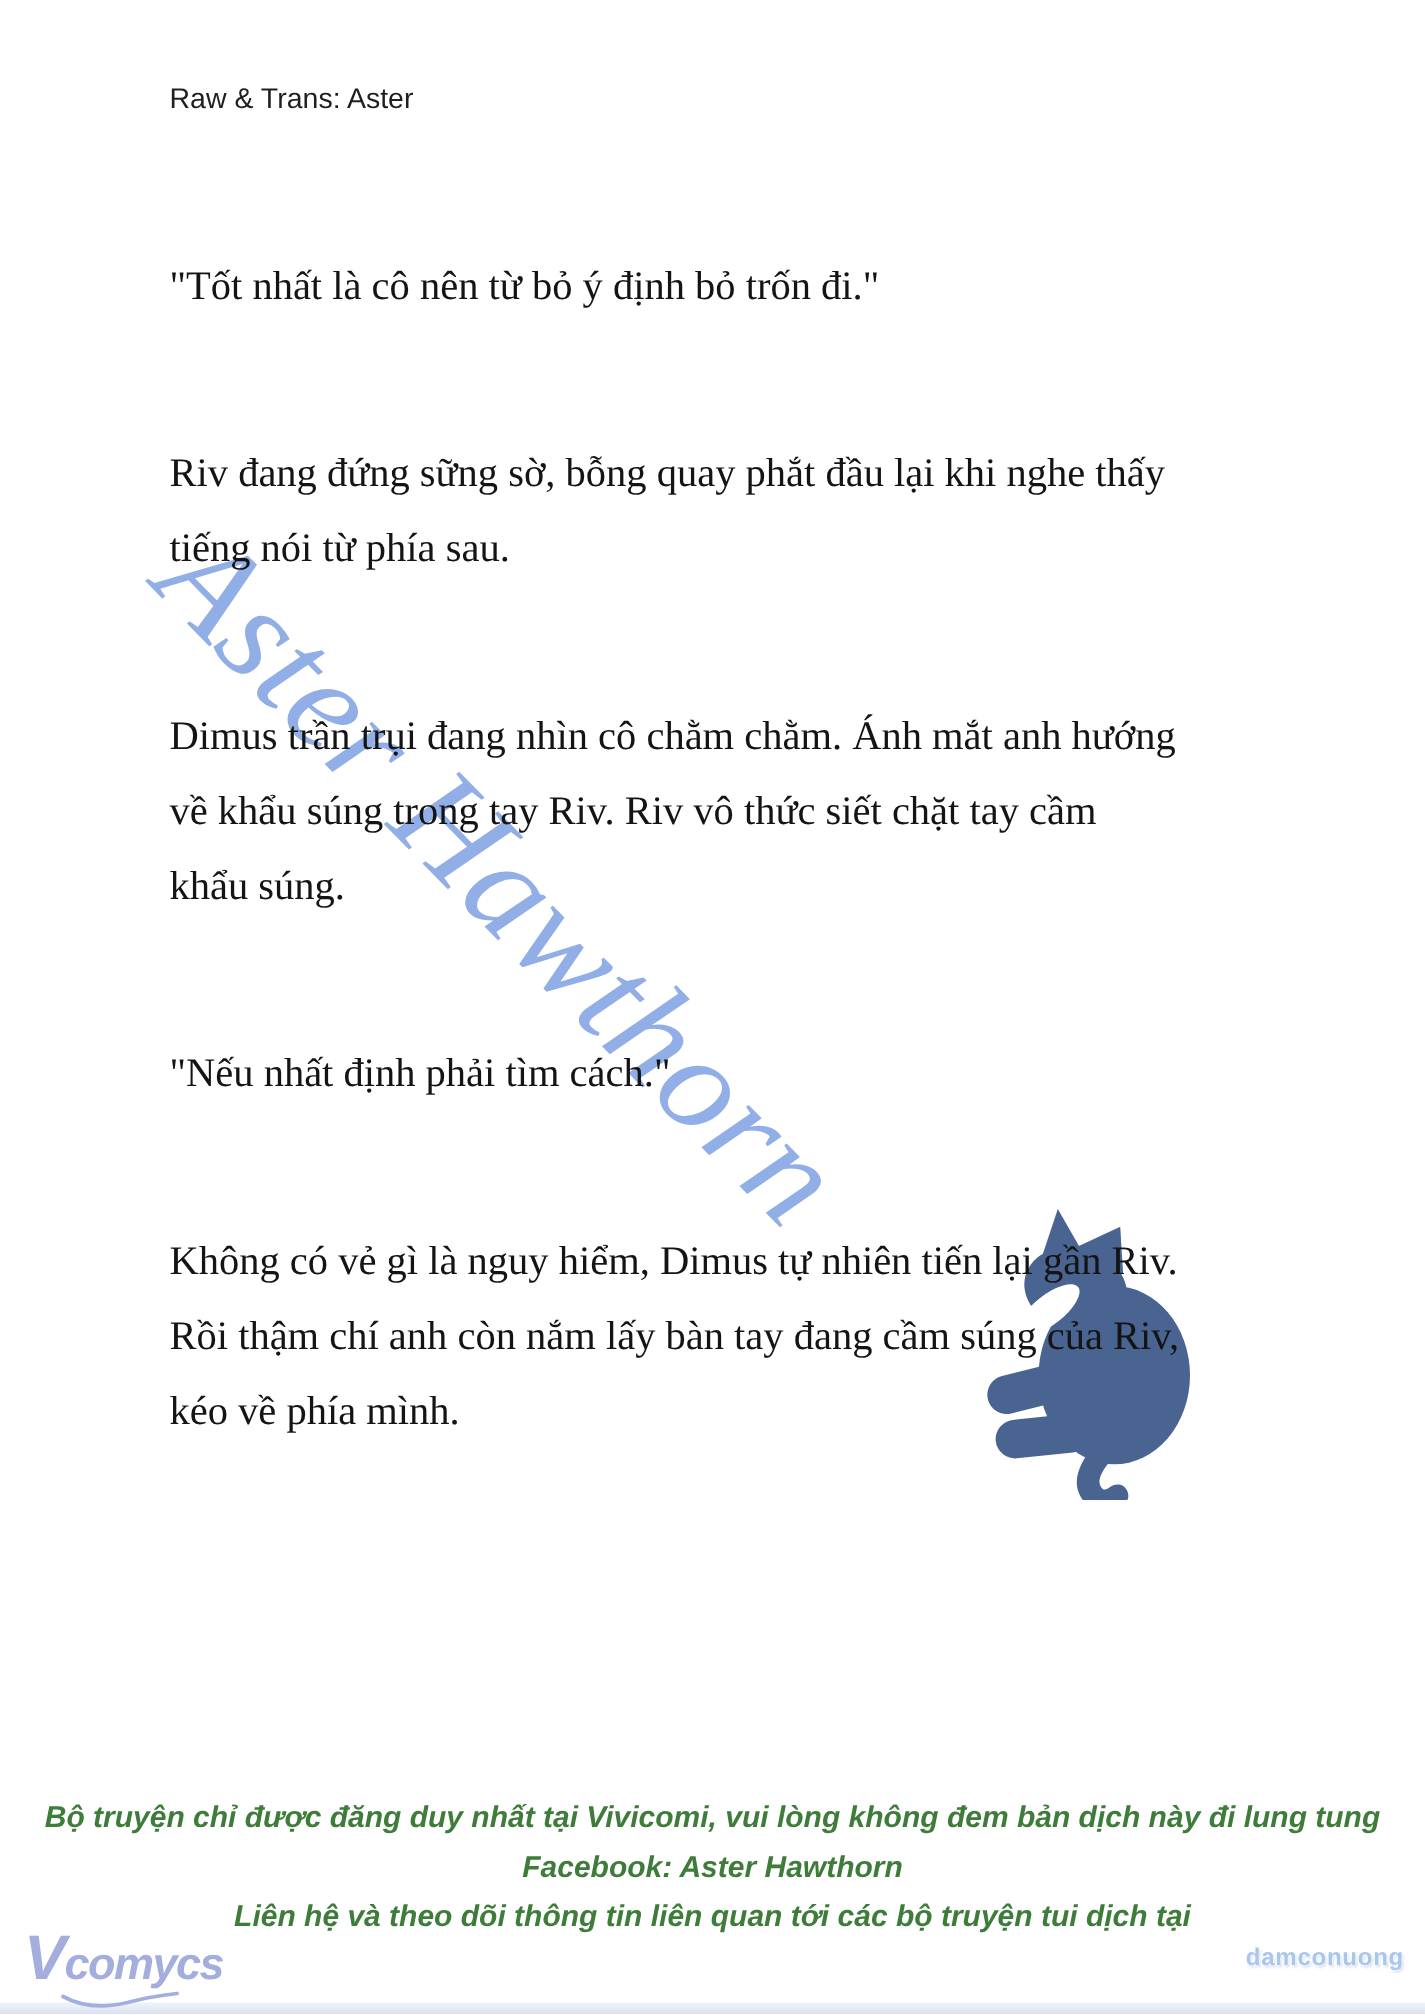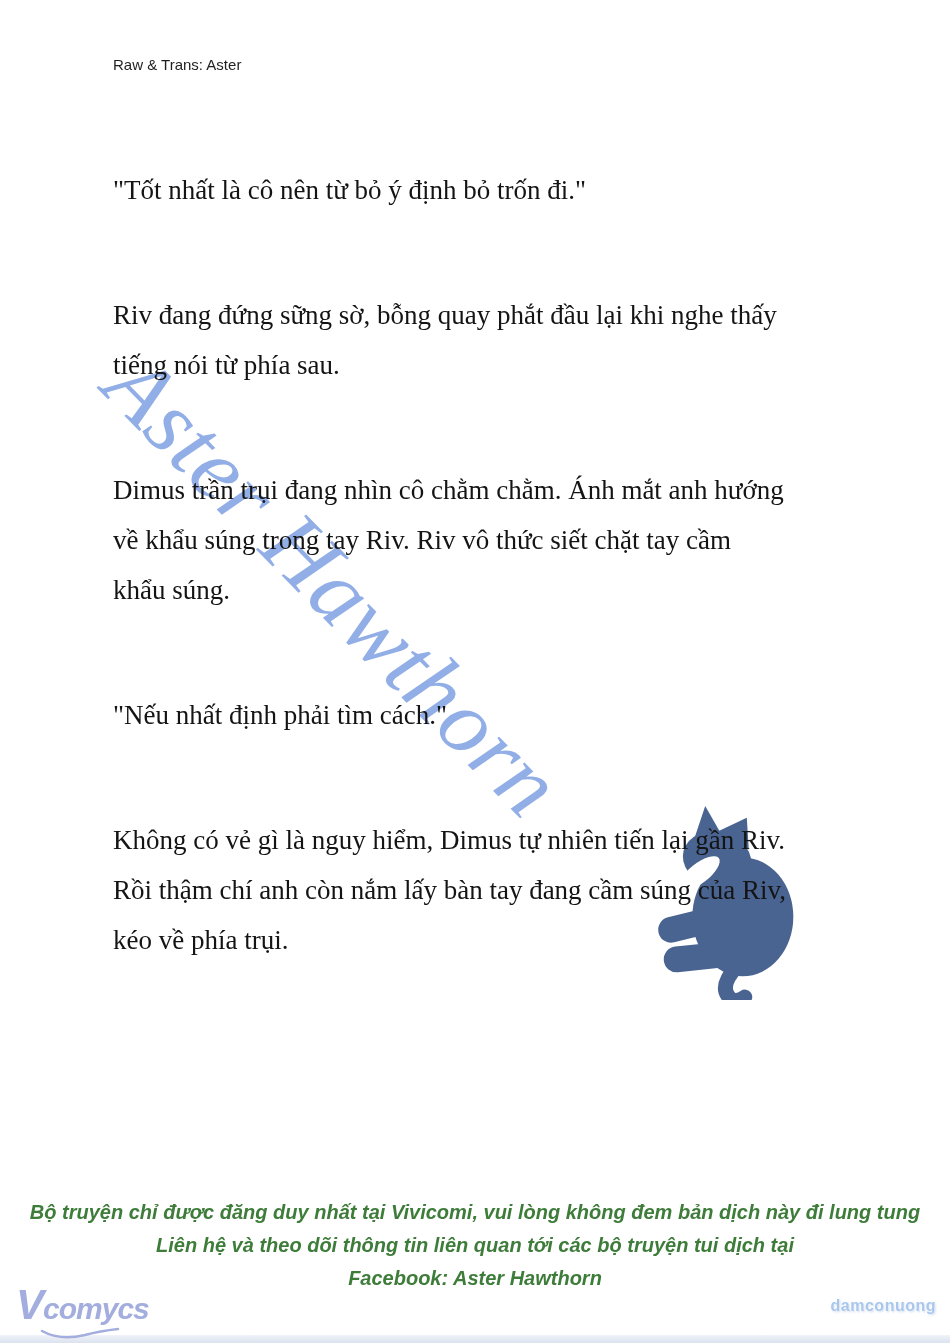--- a/index.html
+++ b/index.html
@@ -3,21 +3,21 @@
 <meta charset="utf-8">
 <style>
   html,body{margin:0;padding:0;background:#ffffff;}
   #page{
     position:relative;width:950px;height:1343px;background:#ffffff;
     overflow:hidden;font-family:"Liberation Serif",serif;
   }
   
   .credit{
     position:absolute;left:113px;top:56px;z-index:3;
-    font-family:"Liberation Sans",sans-serif;font-size:15px;color:#1f1f1f;
+    font-family:"Liberation Sans",sans-serif;font-size:19px;color:#1f1f1f;
   }
   
   .body-text{position:absolute;left:113px;top:165px;width:745px;z-index:2;}
   .para{margin:0 0 75px 0;}
   .line{
     font-family:"Liberation Serif",serif;font-size:27px;line-height:50px;
     color:#141414;white-space:nowrap;
   }
   
   .watermark{
@@ -93,28 +93,28 @@
       <div class="line">Dimus trần trụi đang nhìn cô chằm chằm. Ánh mắt anh hướng</div>
       <div class="line">về khẩu súng trong tay Riv. Riv vô thức siết chặt tay cầm</div>
       <div class="line">khẩu súng.</div>
     </div>
     <div class="para">
       <div class="line">"Nếu nhất định phải tìm cách."</div>
     </div>
     <div class="para">
       <div class="line">Không có vẻ gì là nguy hiểm, Dimus tự nhiên tiến lại gần Riv.</div>
       <div class="line">Rồi thậm chí anh còn nắm lấy bàn tay đang cầm súng của Riv,</div>
-      <div class="line">kéo về phía trụi.</div>
+      <div class="line">kéo về phía mình.</div>
     </div>
   </div>
 
   <div class="footer-notice">
     <div>Bộ truyện chỉ được đăng duy nhất tại Vivicomi, vui lòng không đem bản dịch này đi lung tung</div>
+    <div>Facebook: Aster Hawthorn</div>
     <div>Liên hệ và theo dõi thông tin liên quan tới các bộ truyện tui dịch tại</div>
-    <div>Facebook: Aster Hawthorn</div>
   </div>
 
   <div class="logo-vcomycs">
     <span class="big-v">V</span><span>comycs</span>
   </div>
   <div class="logo-swash">
     <svg width="80" height="14" viewBox="0 0 80 14" xmlns="http://www.w3.org/2000/svg">
       <path d="M2,4 Q20,14 45,8 Q60,4 78,2" stroke="#a3aede" stroke-width="2.5" fill="none" stroke-linecap="round"></path>
     </svg>
   </div>

